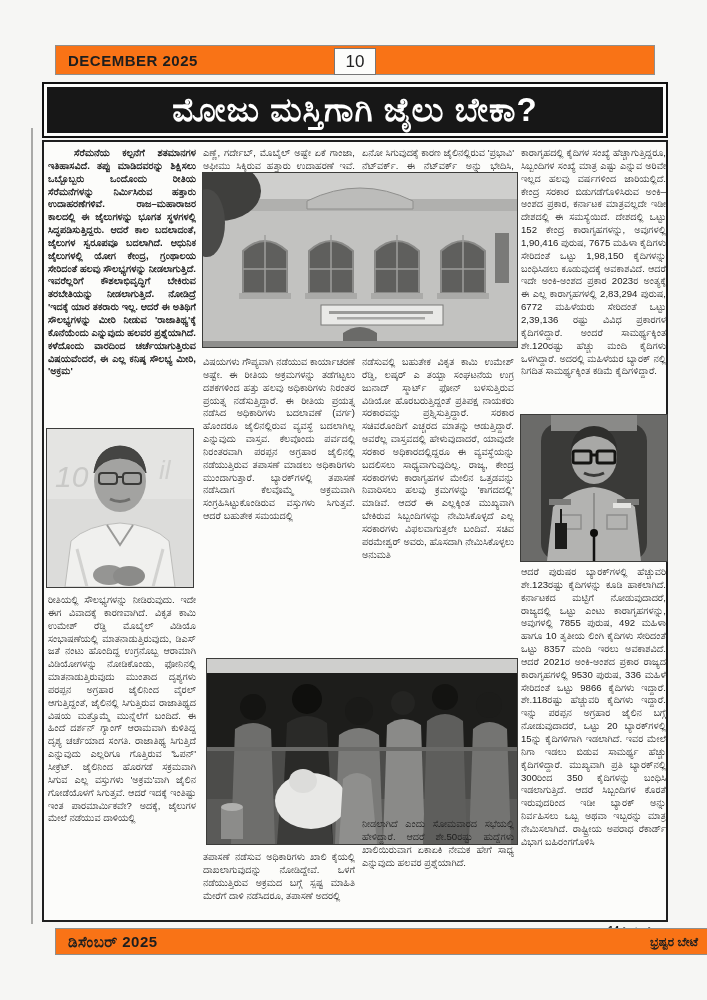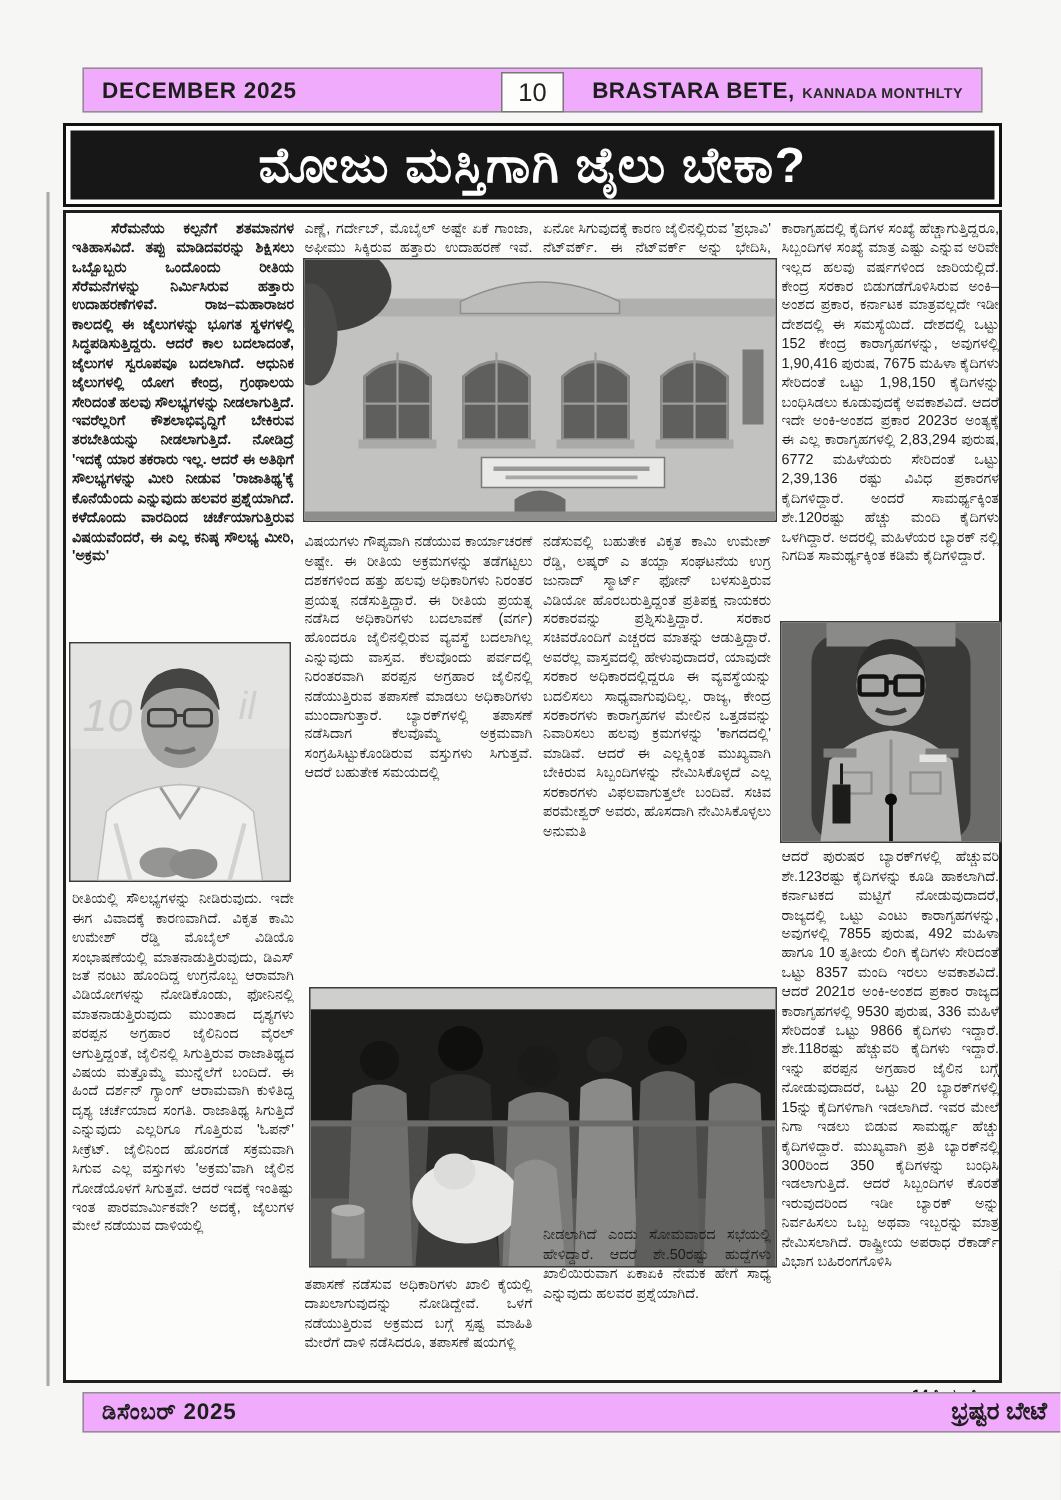--- a/index.html
+++ b/index.html
@@ -2,30 +2,30 @@
 <html><head>
 <meta charset="utf-8">
 <style>
   html,body{margin:0;padding:0;background:#e9e9e7;}
   .page{position:relative;width:707px;height:1000px;background:#f6f6f4;overflow:hidden;
         font-family:"Liberation Sans","DejaVu Sans",sans-serif;color:#1c1c1c;}
   .abs{position:absolute;box-sizing:border-box;}
   
   .edge{background:#6a6a68;opacity:.55;}
   
-  .bar{background:#f0abfc;border:1px solid #8f8f8d;display:flex;align-items:center;
+  .bar{background:#f97316;border:1px solid #8f8f8d;display:flex;align-items:center;
        justify-content:space-between;padding:0 12px;}
   .bar .left-txt{font-weight:bold;font-size:15px;letter-spacing:.5px;color:#1e1e1e;}
   .bar .right-wrap{display:flex;align-items:baseline;gap:5px;}
   .bar .mag{font-weight:bold;font-size:15px;color:#1e1e1e;letter-spacing:.3px;}
   .bar .mag-sub{font-weight:bold;font-size:9.5px;color:#2a2a2a;letter-spacing:.3px;}
   .pagenum{position:absolute;left:50%;transform:translateX(-50%);top:2px;width:40px;height:25px;
            background:#fdfdfb;border:1px solid #777;display:flex;align-items:center;justify-content:center;
            font-size:17px;color:#222;font-weight:normal;}
-  .footer-right{font-weight:bold;font-size:16px;color:#1e1e1e;}
+  .footer-right{font-weight:bold;font-size:12px;color:#1e1e1e;}
   
   .headline-frame{border:2px solid #111;background:#fdfdfb;padding:3px;}
   .headline-box{width:100%;height:100%;background:#171717;color:#fff;display:flex;
                 align-items:center;justify-content:center;font-weight:bold;font-size:33px;
                 letter-spacing:1px;white-space:nowrap;overflow:hidden;}
   
   .article-frame{border:2px solid #1f1f1f;background:#fcfcfa;}
   
   .tblock{font-size:9.6px;line-height:1.34;text-align:justify;overflow:hidden;
           color:#1b1b1b;word-break:break-word;}
@@ -37,24 +37,20 @@
 </head>
 <body>
 
 <div class="page">
 
   <div class="abs edge" style="left:31px;top:128px;width:2px;height:796px;"></div>
 
   <div class="abs bar" style="left:55px;top:45px;width:600px;height:30px;">
     <span class="left-txt">DECEMBER 2025</span>
     <div class="pagenum">10</div>
-    <span class="right-wrap">
-      <span class="mag">BRASTARA BETE,</span>
-      <span class="mag-sub">KANNADA MONTHLTY</span>
-    </span>
   </div>
 
   <div class="abs headline-frame" style="left:42px;top:82px;width:626px;height:56px;">
     <div class="headline-box">ಮೋಜು ಮಸ್ತಿಗಾಗಿ ಜೈಲು ಬೇಕಾ?</div>
   </div>
 
   <div class="abs article-frame" style="left:42px;top:140px;width:626px;height:782px;"></div>
 
   <div class="abs tblock indent" style="left:48px;top:147px;width:148px;height:278px;">ಸೆರೆಮನೆಯ ಕಲ್ಪನೆಗೆ ಶತಮಾನಗಳ ಇತಿಹಾಸವಿದೆ. ತಪ್ಪು ಮಾಡಿದವರನ್ನು ಶಿಕ್ಷಿಸಲು ಒಬ್ಬೊಬ್ಬರು ಒಂದೊಂದು ರೀತಿಯ ಸೆರೆಮನೆಗಳನ್ನು ನಿರ್ಮಿಸಿರುವ ಹತ್ತಾರು ಉದಾಹರಣೆಗಳಿವೆ. ರಾಜ–ಮಹಾರಾಜರ ಕಾಲದಲ್ಲಿ ಈ ಜೈಲುಗಳನ್ನು ಭೂಗತ ಸ್ಥಳಗಳಲ್ಲಿ ಸಿದ್ಧಪಡಿಸುತ್ತಿದ್ದರು. ಆದರೆ ಕಾಲ ಬದಲಾದಂತೆ, ಜೈಲುಗಳ ಸ್ವರೂಪವೂ ಬದಲಾಗಿದೆ. ಆಧುನಿಕ ಜೈಲುಗಳಲ್ಲಿ ಯೋಗ ಕೇಂದ್ರ, ಗ್ರಂಥಾಲಯ ಸೇರಿದಂತೆ ಹಲವು ಸೌಲಭ್ಯಗಳನ್ನು ನೀಡಲಾಗುತ್ತಿದೆ. ಇವರೆಲ್ಲರಿಗೆ ಕೌಶಲಾಭಿವೃದ್ಧಿಗೆ ಬೇಕಿರುವ ತರಬೇತಿಯನ್ನು ನೀಡಲಾಗುತ್ತಿದೆ. ನೋಡಿದ್ರೆ 'ಇದಕ್ಕೆ ಯಾರ ತಕರಾರು ಇಲ್ಲ. ಆದರೆ ಈ ಅತಿಥಿಗೆ ಸೌಲಭ್ಯಗಳನ್ನು ಮೀರಿ ನೀಡುವ 'ರಾಜಾತಿಥ್ಯ'ಕ್ಕೆ ಕೊನೆಯೆಂದು ಎನ್ನುವುದು ಹಲವರ ಪ್ರಶ್ನೆಯಾಗಿದೆ. ಕಳೆದೊಂದು ವಾರದಿಂದ ಚರ್ಚೆಯಾಗುತ್ತಿರುವ ವಿಷಯವೆಂದರೆ, ಈ ಎಲ್ಲ ಕನಿಷ್ಠ ಸೌಲಭ್ಯ ಮೀರಿ, 'ಅಕ್ರಮ'</div>
 
@@ -149,21 +145,21 @@
       <path d="M70,185 L74,130 Q96,112 120,130 L126,185 Z" fill="#3c3c3a"></path>
       <ellipse cx="104" cy="142" rx="36" ry="28" fill="#e8e8e6"></ellipse>
       <ellipse cx="96" cy="122" rx="14" ry="12" fill="#dcdcda"></ellipse>
       <path d="M132,185 L136,120 Q150,108 164,120 L170,185 Z" fill="#8f8f8d"></path>
       <rect x="14" y="148" width="22" height="32" fill="#8c8c8a"></rect>
         <ellipse cx="25" cy="148" rx="11" ry="4" fill="#b0b0ae"></ellipse>
       <rect x="0" y="88" width="310" height="4" fill="#6a6a68"></rect>
     </svg>
   </figure>
 
-  <div class="abs tblock" style="left:203px;top:851px;width:152px;height:66px;">ತಪಾಸಣೆ ನಡೆಸುವ ಅಧಿಕಾರಿಗಳು ಖಾಲಿ ಕೈಯಲ್ಲಿ ದಾಖಲಾಗುವುದನ್ನು ನೋಡಿದ್ದೇವೆ. ಒಳಗೆ ನಡೆಯುತ್ತಿರುವ ಅಕ್ರಮದ ಬಗ್ಗೆ ಸ್ಪಷ್ಟ ಮಾಹಿತಿ ಮೇರೆಗೆ ದಾಳಿ ನಡೆಸಿದರೂ, ತಪಾಸಣೆ ಷಯಗಳ್ಲಿ</div>
+  <div class="abs tblock" style="left:203px;top:851px;width:152px;height:66px;">ತಪಾಸಣೆ ನಡೆಸುವ ಅಧಿಕಾರಿಗಳು ಖಾಲಿ ಕೈಯಲ್ಲಿ ದಾಖಲಾಗುವುದನ್ನು ನೋಡಿದ್ದೇವೆ. ಒಳಗೆ ನಡೆಯುತ್ತಿರುವ ಅಕ್ರಮದ ಬಗ್ಗೆ ಸ್ಪಷ್ಟ ಮಾಹಿತಿ ಮೇರೆಗೆ ದಾಳಿ ನಡೆಸಿದರೂ, ತಪಾಸಣೆ ಅದರಲ್ಲಿ</div>
   <div class="abs tblock" style="left:362px;top:818px;width:152px;height:66px;">ನೀಡಲಾಗಿದೆ ಎಂದು ಸೋಮವಾರದ ಸಭೆಯಲ್ಲಿ ಹೇಳಿದ್ದಾರೆ. ಆದರೆ ಶೇ.50ರಷ್ಟು ಹುದ್ದೆಗಳು ಖಾಲಿಯಿರುವಾಗ ಏಕಾಏಕಿ ನೇಮಕ ಹೇಗೆ ಸಾಧ್ಯ ಎನ್ನುವುದು ಹಲವರ ಪ್ರಶ್ನೆಯಾಗಿದೆ.</div>
 
   <div class="abs tblock" style="left:521px;top:147px;width:145px;height:264px;">ಕಾರಾಗೃಹದಲ್ಲಿ ಕೈದಿಗಳ ಸಂಖ್ಯೆ ಹೆಚ್ಚಾಗುತ್ತಿದ್ದರೂ, ಸಿಬ್ಬಂದಿಗಳ ಸಂಖ್ಯೆ ಮಾತ್ರ ಎಷ್ಟು ಎನ್ನುವ ಅರಿವೇ ಇಲ್ಲದ ಹಲವು ವರ್ಷಗಳಿಂದ ಜಾರಿಯಲ್ಲಿದೆ. ಕೇಂದ್ರ ಸರಕಾರ ಬಿಡುಗಡೆಗೊಳಿಸಿರುವ ಅಂಕಿ–ಅಂಶದ ಪ್ರಕಾರ, ಕರ್ನಾಟಕ ಮಾತ್ರವಲ್ಲದೇ ಇಡೀ ದೇಶದಲ್ಲಿ ಈ ಸಮಸ್ಯೆಯಿದೆ. ದೇಶದಲ್ಲಿ ಒಟ್ಟು 152 ಕೇಂದ್ರ ಕಾರಾಗೃಹಗಳನ್ನು, ಅವುಗಳಲ್ಲಿ 1,90,416 ಪುರುಷ, 7675 ಮಹಿಳಾ ಕೈದಿಗಳು ಸೇರಿದಂತೆ ಒಟ್ಟು 1,98,150 ಕೈದಿಗಳನ್ನು ಬಂಧಿಸಿಡಲು ಕೂಡುವುದಕ್ಕೆ ಅವಕಾಶವಿದೆ. ಆದರೆ ಇದೇ ಅಂಕಿ-ಅಂಶದ ಪ್ರಕಾರ 2023ರ ಅಂತ್ಯಕ್ಕೆ ಈ ಎಲ್ಲ ಕಾರಾಗೃಹಗಳಲ್ಲಿ 2,83,294 ಪುರುಷ, 6772 ಮಹಿಳೆಯರು ಸೇರಿದಂತೆ ಒಟ್ಟು 2,39,136 ರಷ್ಟು ವಿವಿಧ ಪ್ರಕಾರಗಳ ಕೈದಿಗಳಿದ್ದಾರೆ. ಅಂದರೆ ಸಾಮರ್ಥ್ಯಕ್ಕಿಂತ ಶೇ.120ರಷ್ಟು ಹೆಚ್ಚು ಮಂದಿ ಕೈದಿಗಳು ಒಳಗಿದ್ದಾರೆ. ಅದರಲ್ಲಿ ಮಹಿಳೆಯರ ಬ್ಯಾರಕ್ ನಲ್ಲಿ ನಿಗದಿತ ಸಾಮರ್ಥ್ಯಕ್ಕಿಂತ ಕಡಿಮೆ ಕೈದಿಗಳಿದ್ದಾರೆ.</div>
 
   <figure class="abs photo" style="left:520px;top:414px;width:148px;height:148px;">
     <svg width="146" height="146" viewBox="0 0 146 146">
       <rect width="146" height="146" fill="#6b6b69"></rect>
       <rect x="20" y="8" width="106" height="138" rx="18" fill="#3a3a38"></rect>
       <rect x="30" y="0" width="86" height="16" fill="#8a8a88"></rect>
       <path d="M26,146 L32,92 Q50,74 73,72 Q96,74 114,92 L120,146 Z" fill="#b3b3b1"></path>

